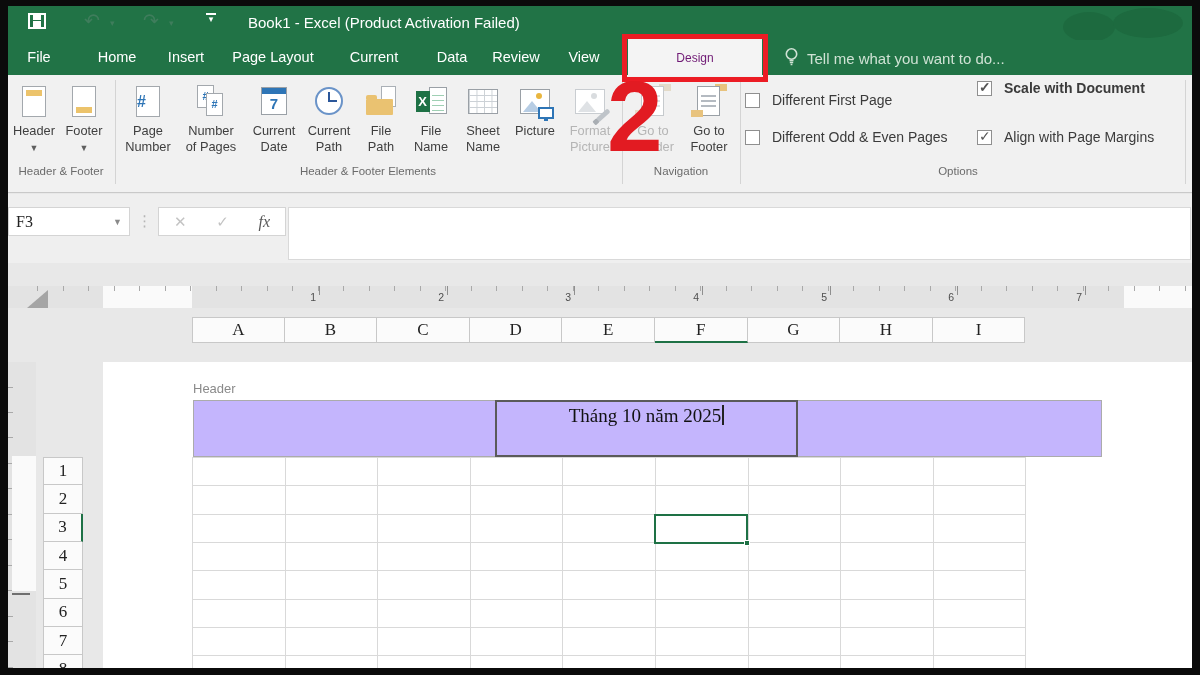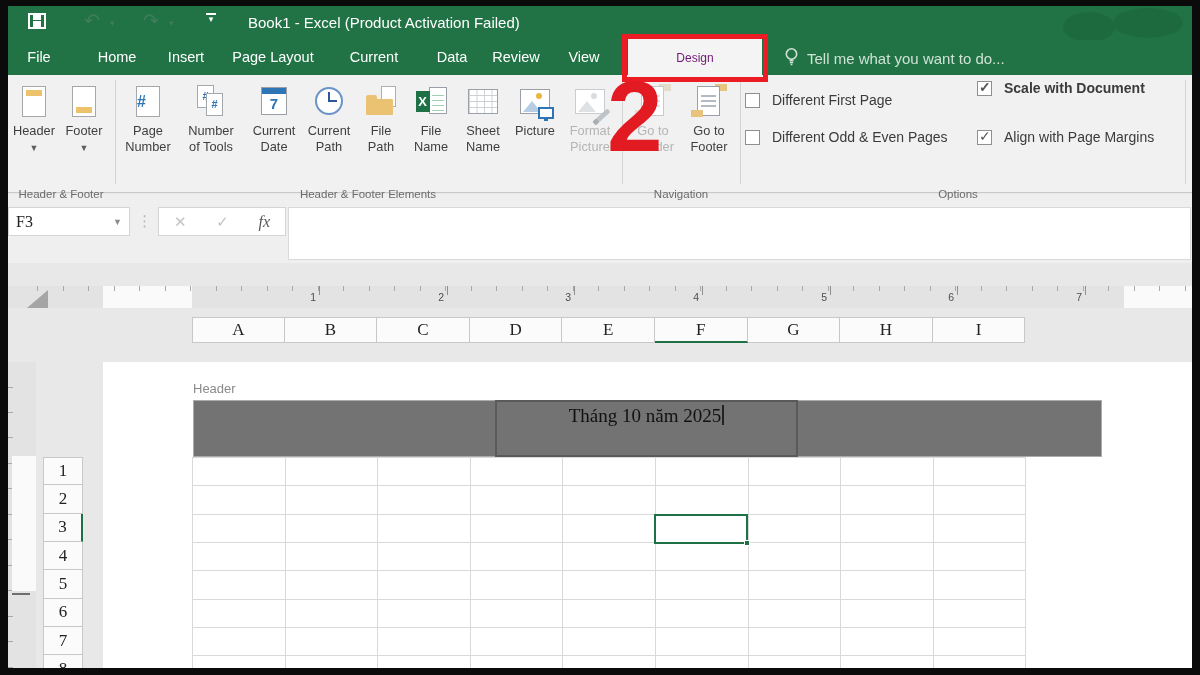--- a/index.html
+++ b/index.html
@@ -37,21 +37,21 @@
   .tabbar{left:8px;top:40px;width:1184px;height:35px;background:#217346;z-index:5;}
   .tab{position:absolute;top:57px;transform:translate(-50%,-50%);color:#fff;font-size:14.5px;z-index:6;white-space:nowrap;}
   .design-tab{left:628px;top:39px;width:134px;height:37px;background:#f4f4f4;color:#701a75;
               display:flex;align-items:center;justify-content:center;font-size:12px;z-index:8;}
   .red-box{left:622px;top:34px;width:146px;height:48px;border:5px solid #ec1c24;z-index:40;}
   .tellme{left:784px;top:47px;display:flex;align-items:center;gap:8px;color:#cfe2d4;font-size:15px;z-index:6;}
 
   
   .ribbon{left:8px;top:75px;width:1184px;height:118px;background:#f1f1f1;border-bottom:1px solid #c9c9c9;z-index:3;}
   .gsep{position:absolute;top:80px;height:104px;width:1px;background:#d4d4d4;z-index:4;}
-  .glabel{position:absolute;top:188px;font-size:11.5px;color:#6b6b6b;transform:translateX(-50%);z-index:4;white-space:nowrap;}
+  .glabel{position:absolute;top:165px;font-size:11.5px;color:#6b6b6b;transform:translateX(-50%);z-index:4;white-space:nowrap;}
   .rbtn{position:absolute;top:79px;display:flex;flex-direction:column;align-items:center;z-index:5;cursor:default;}
   .ric{height:44px;display:flex;align-items:center;justify-content:center;}
   .rlb{font-size:12.8px;line-height:15.5px;color:#3f3f3f;white-space:nowrap;text-align:center;}
   .rbtn.disabled .rlb{color:#b5b5b5;}
   .darr{color:#5f5f5f;font-size:9px;margin-top:4px;}
 
   
   .pagei{position:relative;width:24px;height:31px;background:#fff;border:1px solid #a3a8ad;}
   .band{position:absolute;left:3px;right:3px;height:6px;background:#ecc36b;}
   .band.top{top:3px;}.band.bot{bottom:3px;}
@@ -144,21 +144,21 @@
       border-bottom:1px solid #c8c8c8;display:flex;align-items:center;justify-content:center;
       font-family:"Liberation Serif",serif;font-size:17px;color:#222;}
   .ch:first-child{border-left:1px solid #c8c8c8;}
   .ch.active{border-bottom:2px solid #1e7145;}
   .rowheaders{left:43px;top:457px;width:40px;z-index:4;}
   .rh{width:40px;height:28.35px;background:#fbfbfb;border:1px solid #c8c8c8;border-top:none;display:flex;
       align-items:center;justify-content:center;font-family:"Liberation Serif",serif;font-size:17px;color:#222;}
   .rh:first-child{border-top:1px solid #c8c8c8;}
   .rh.active{border-right:2px solid #1e7145;}
   .hdr-label{left:193px;top:381px;font-size:13px;color:#8a8a8a;z-index:3;}
-  .hbox{position:absolute;top:400px;height:57px;background:#737373;border:1px solid #ababab;z-index:3;}
+  .hbox{position:absolute;top:400px;height:57px;background:#c4b5fd;border:1px solid #ababab;z-index:3;}
   .hbox.left{left:193px;width:303px;}
   .hbox.center{left:495px;width:303px;border:2px solid #5a5a5a;z-index:4;display:flex;justify-content:center;
                align-items:flex-start;padding-top:3px;font-family:"Liberation Serif",serif;font-size:19px;color:#111;}
   .hbox.right{left:797px;width:305px;}
   .cursor{display:inline-block;width:2px;height:20px;background:#222;margin-left:1px;vertical-align:-4px;}
   .grid{left:192px;top:457px;width:834px;height:211px;z-index:3;border-left:1px solid #d9d9d9;border-top:1px solid #d9d9d9;
         background-image:repeating-linear-gradient(to right,transparent 0 91.6px,#d9d9d9 91.6px 92.6px),
                          repeating-linear-gradient(to bottom,transparent 0 27.35px,#d9d9d9 27.35px 28.35px);}
   .sel{left:654px;top:514px;width:94px;height:30px;border:2px solid #1e7145;z-index:5;}
   .sel-handle{position:absolute;right:-4px;bottom:-4px;width:6px;height:6px;background:#1e7145;border:1px solid #fff;}
@@ -244,21 +244,21 @@
     <span class="rlb">Number</span>
   </div>
   <div class="rbtn" style="left:178px;width:66px;">
     <span class="ric">
         <span class="twopages">
           <span class="pg b1">#</span>
           <span class="pg b2">#</span>
         </span>
       </span>
     <span class="rlb">Number</span>
-    <span class="rlb">of Tools</span>
+    <span class="rlb">of Pages</span>
   </div>
   <div class="rbtn" style="left:246px;width:56px;">
     <span class="ric">
         <span class="cal">
           <span class="cal-band"></span>
           <span class="cal-num">7</span>
         </span>
       </span>
     <span class="rlb">Current</span>
     <span class="rlb">Date</span>

